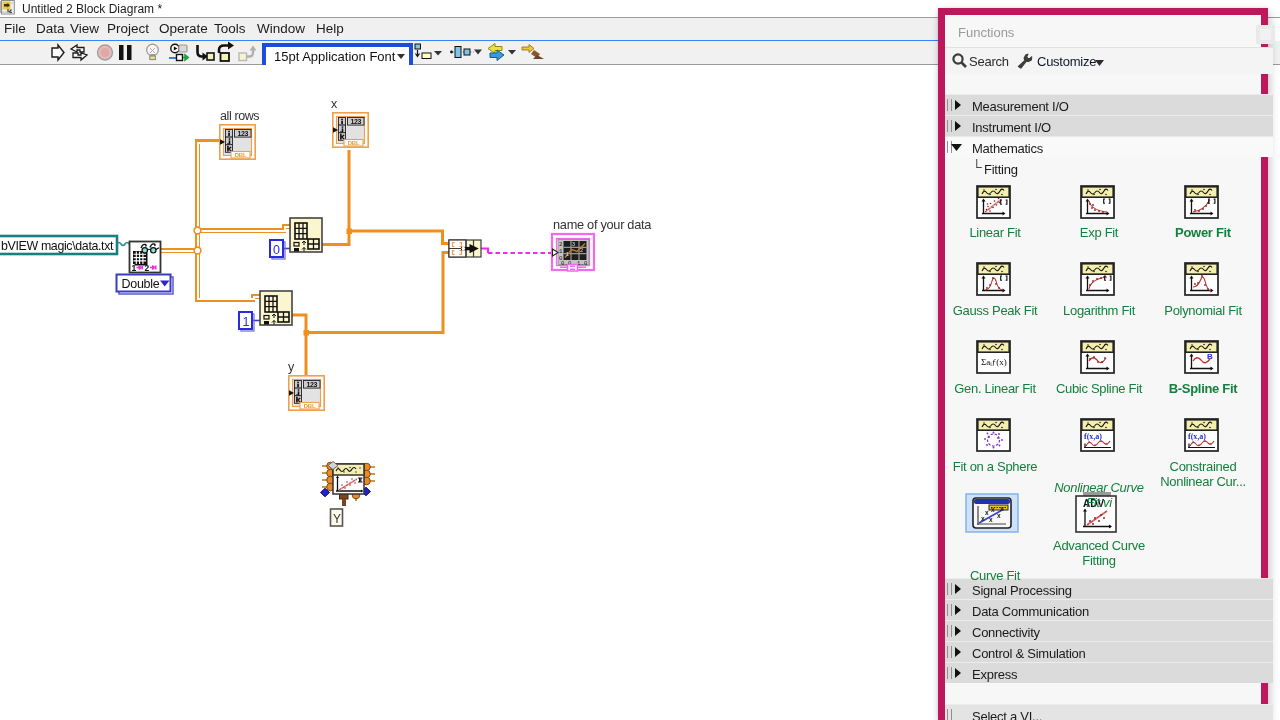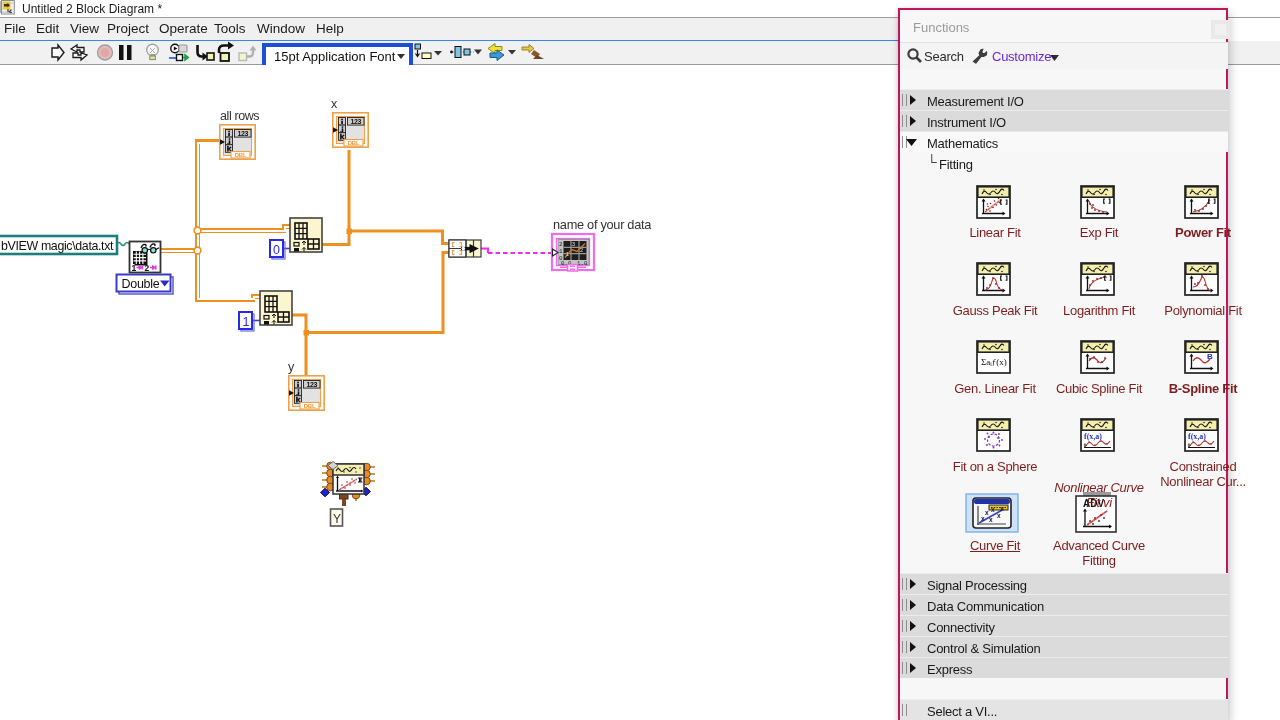--- a/index.html
+++ b/index.html
@@ -7,45 +7,45 @@
        font-family:"Liberation Sans", sans-serif;}
   .abs{position:absolute;}
   #win{position:relative;width:1280px;height:720px;background:#fff;}
   #titlebar{position:absolute;left:0;top:0;width:1280px;height:17px;background:#ffffff;border-bottom:1px solid #9d9d9d;}
   #titletext{position:absolute;left:22px;top:2px;font-size:12px;color:#1b1b1b;}
   #menubar{position:absolute;left:0;top:18px;width:1020px;height:22px;background:#f0f0f0;border-bottom:1px solid #3b82f6;}
   .mi{position:absolute;top:3px;font-size:13.5px;color:#1b1b1b;}
   #toolbar{position:absolute;left:0;top:41px;width:1280px;height:23px;background:#f1f1f1;border-bottom:1px solid #9a9a9a;}
   #diagram{position:absolute;left:0;top:65px;width:1280px;height:655px;background:#ffffff;}
   
-  #palette{position:absolute;left:898px;top:8px;width:330px;height:712px;background:#f7f7f7;border:2px solid #be185d;box-sizing:border-box;box-shadow:2px 4px 9px rgba(0,0,0,0.22), -1px 0 3px rgba(0,0,0,0.08);padding-left:18px;}
+  #palette{position:absolute;left:938px;top:8px;width:330px;height:712px;background:#f7f7f7;border:7px solid #be185d;box-sizing:border-box;box-shadow:2px 4px 9px rgba(0,0,0,0.22), -1px 0 3px rgba(0,0,0,0.08);padding-left:18px;}
   .prow{position:absolute;left:0;width:328px;height:21px;background:#dbdbdb;border-top:1px solid #ececec;box-sizing:border-box;}
   .prow .txt{position:absolute;left:27px;top:3.5px;font-size:13px;letter-spacing:-0.25px;color:#1a1a1a;}
   .prow .tri{position:absolute;left:10px;top:5px;width:0;height:0;border-left:6px solid #111;border-top:5px solid transparent;border-bottom:5px solid transparent;}
   .prow .hnd{position:absolute;left:2px;top:4px;width:2.5px;height:12px;border-left:1px solid #8f8f8f;border-right:1px solid #8f8f8f;}
-  .plabel{position:absolute;font-size:13px;letter-spacing:-0.3px;color:#7f1d1d;text-align:center;line-height:15px;}
+  .plabel{position:absolute;font-size:13px;letter-spacing:-0.3px;color:#15803d;text-align:center;line-height:15px;}
 </style>
 </head>
 <body>
 <div id="win">
   <div id="titlebar"></div>
   <div id="titletext">Untitled 2 Block Diagram *</div>
 
   <svg class="abs" style="left:0px;top:0px" width="15" height="15" viewBox="0 0 15 15">
     <rect x="0" y="1" width="2" height="12" fill="#aab4c4"></rect>
     <rect x="1.5" y="0.5" width="12.8" height="13.5" fill="#eef0ee" stroke="#8d8d8d"></rect>
     <rect x="2.5" y="1.5" width="8" height="8" fill="#edc93c"></rect>
     <path d="M4 4 L7.5 4 L7.5 2.8 L10 5.2 L7.5 7.6 L7.5 6.4 L4 6.4 Z" fill="#3a3118"></path>
     <rect x="10.8" y="2" width="2.8" height="2.2" fill="#cfd8df"></rect>
     <path d="M8 9 L8 12.5 M9 12 L11.5 9.5 M9.5 12.3 L12 12.3" stroke="#4a4a4a" stroke-width="1.3"></path>
     <rect x="2" y="11.5" width="5" height="2" fill="#c8d2d8"></rect>
   </svg>
   <div id="menubar">
     <span class="mi" style="left:4px">File</span>
-    <span class="mi" style="left:36px">Edit</span>
+    <span class="mi" style="left:36px">Data</span>
     <span class="mi" style="left:70px">View</span>
     <span class="mi" style="left:107px">Project</span>
     <span class="mi" style="left:159px">Operate</span>
     <span class="mi" style="left:214px">Tools</span>
     <span class="mi" style="left:257px">Window</span>
     <span class="mi" style="left:316px">Help</span>
   </div>
   <div id="toolbar"></div>
 
   <svg class="abs" style="left:0;top:41px" width="600" height="23" viewBox="0 0 600 23">
@@ -415,21 +415,21 @@
 
     <div class="abs" style="left:0;top:32px;width:328px;height:26px;background:#f4f4f4;border-top:1px solid #e2e2e2;"></div>
     <svg class="abs" style="left:6px;top:37px" width="100" height="17" viewBox="0 0 100 17">
       <circle cx="7" cy="7" r="4.6" fill="none" stroke="#3d3d3d" stroke-width="2.2"></circle>
       <path d="M10.5 10.5 L15 15" stroke="#3d3d3d" stroke-width="2.6"></path>
     </svg>
     <div class="abs" style="left:24px;top:38.5px;font-size:13px;letter-spacing:-0.25px;color:#2b2b2b;">Search</div>
     <svg class="abs" style="left:72px;top:37px" width="18" height="17" viewBox="0 0 18 17">
       <path d="M1.5 14.5 L8 8.5 L7.2 6 L9 2.8 L10.8 2.3 L9.6 4.6 L10.5 6.4 L12.7 6.7 L14.6 5 L14.3 7.8 L11.4 9.4 L9.2 9 L3.8 16 Z" fill="#3d3d3d" stroke="#3d3d3d" stroke-width="1.4" stroke-linejoin="round"></path>
     </svg>
-    <div class="abs" style="left:92px;top:38.5px;font-size:13px;letter-spacing:-0.25px;color:#6d28d9;">Customize</div>
+    <div class="abs" style="left:92px;top:38.5px;font-size:13px;letter-spacing:-0.25px;color:#0f172a;">Customize</div>
     <svg class="abs" style="left:150px;top:45px" width="10" height="7">
         <path d="M0 0 L9 0 L4.5 6 Z" fill="#2b2b2b"></path>
       </svg>
 
     <div class="prow" style="top:79px">
         <div class="hnd"></div>
         <div class="tri"></div>
         <div class="txt">Measurement I/O</div>
       </div>
     <div class="prow" style="top:100px">
@@ -712,15 +712,15 @@
   <div class="plabel" style="left:1153px;top:225px;width:100px;font-weight:bold;">Power Fit</div>
   <div class="plabel" style="left:945px;top:303px;width:100px;">Gauss Peak Fit</div>
   <div class="plabel" style="left:1049px;top:303px;width:100px;">Logarithm Fit</div>
   <div class="plabel" style="left:1153px;top:303px;width:100px;">Polynomial Fit</div>
   <div class="plabel" style="left:945px;top:381px;width:100px;">Gen. Linear Fit</div>
   <div class="plabel" style="left:1044px;top:381px;width:110px;">Cubic Spline Fit</div>
   <div class="plabel" style="left:1153px;top:381px;width:100px;font-weight:bold;">B-Spline Fit</div>
   <div class="plabel" style="left:940px;top:459px;width:110px;">Fit on a Sphere</div>
   <div class="plabel" style="left:1044px;top:480px;width:110px;font-style:italic;">Nonlinear Curve<br>Fit.vi</div>
   <div class="plabel" style="left:1148px;top:459px;width:110px;">Constrained<br>Nonlinear Cur...</div>
-  <div class="plabel" style="left:945px;top:538px;width:100px;text-decoration:underline;">Curve Fit</div>
+  <div class="plabel" style="left:945px;top:568px;width:100px;">Curve Fit</div>
   <div class="plabel" style="left:1044px;top:538px;width:110px;">Advanced Curve<br>Fitting</div>
 </div>
 
 </body></html>

